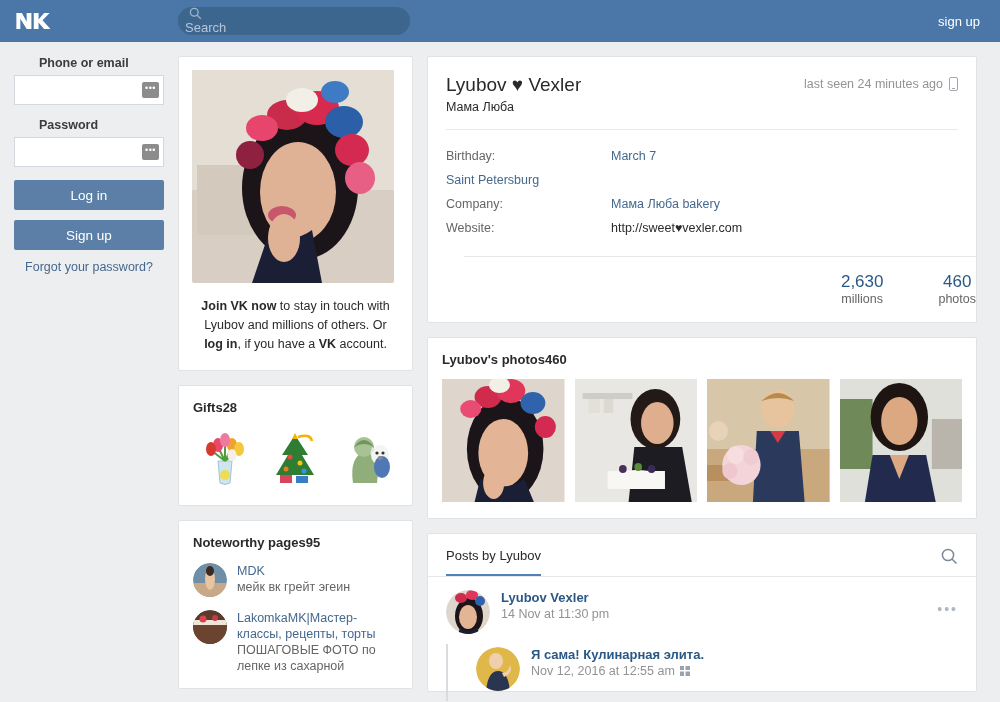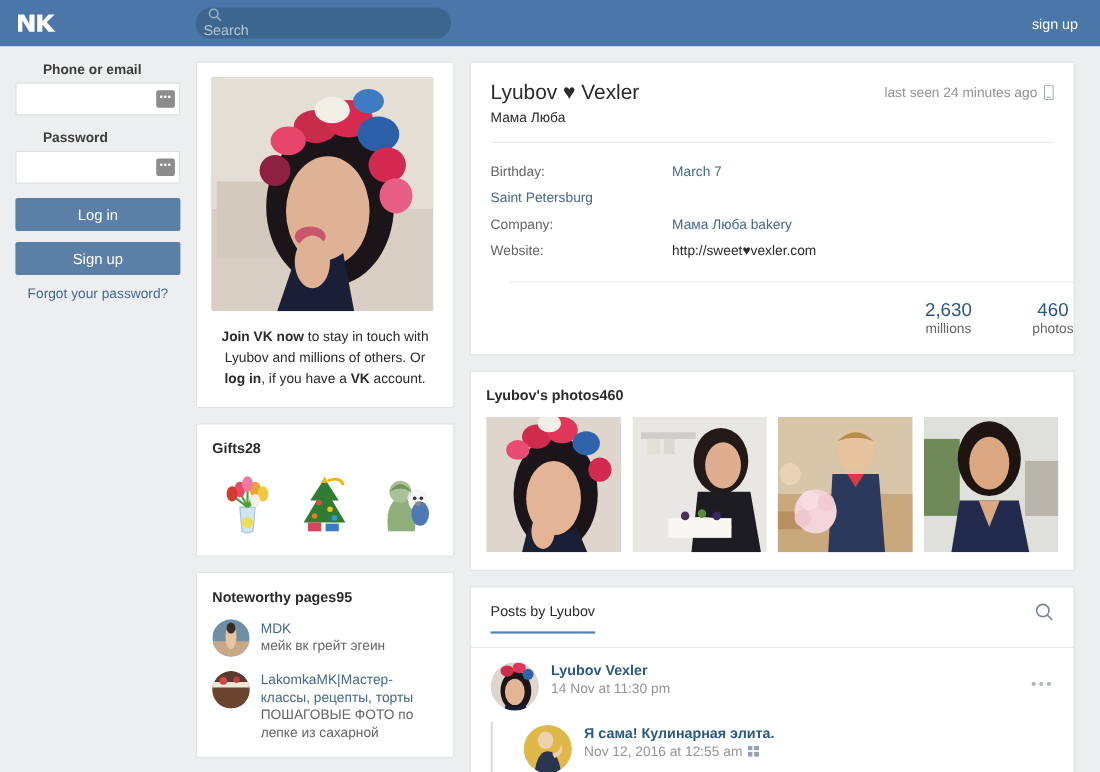--- a/index.html
+++ b/index.html
@@ -125,21 +125,21 @@
   .count-box { text-align: center; }
   .count-num { font-size: 17px; color: #2a5885; line-height: 21px; }
   .count-lbl { font-size: 12.5px; color: #656565; }
 
   
   .photos-row { display: flex; gap: 10px; padding: 12px 14px 16px 14px; }
   .photo-thumb { width: 128px; height: 123px; object-fit: cover; display: block; }
 
   
   .posts-head {
-    padding: 14px 18px 12px 18px; position: relative;
+    padding: 14px 18px 0 18px; position: relative;
     border-bottom: 1px solid #e7e8ea;
   }
   .tab {
     display: inline-block; font-size: 13px; color: #2a2a2a;
     padding-bottom: 11px; border-bottom: 2px solid #5181b8;
   }
   .posts-search-ico { position: absolute; right: 18px; top: 14px; }
   .post { display: flex; gap: 11px; padding: 13px 18px 0 18px; position: relative; }
   .post.indented { padding-left: 48px; }
   .post-bar {

